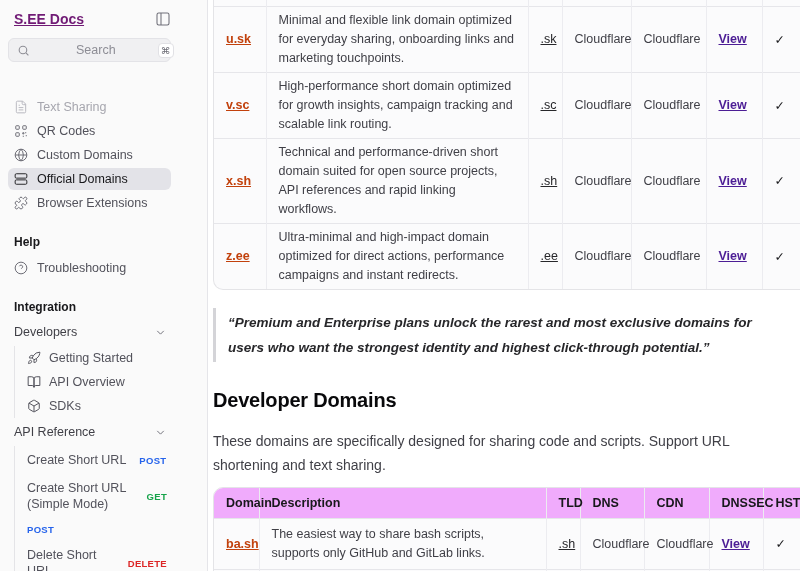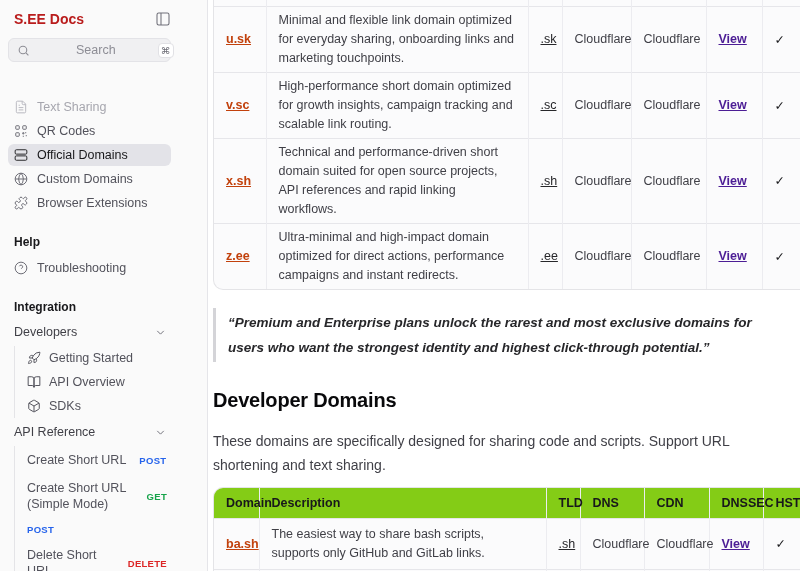--- a/index.html
+++ b/index.html
@@ -3,21 +3,21 @@
 <meta charset="utf-8">
 <style>
   * { margin:0; padding:0; box-sizing:border-box; }
   html,body { width:800px; height:571px; overflow:hidden; background:#fff;
     font-family:"Liberation Sans","DejaVu Sans",sans-serif; color:#18181b; }
   .app { display:flex; width:800px; height:571px; }
 
   
   .sidebar { width:208px; min-width:208px; background:#fafafa; border-right:1px solid #e5e5e9; height:571px; overflow:hidden; }
   .sb-head { display:flex; align-items:center; justify-content:space-between; padding:11px 36px 0 14px; }
-  .sb-title { font-size:14px; font-weight:700; color:#b91c1c; }
+  .sb-title { font-size:14px; font-weight:700; color:#701a75;text-decoration:underline; }
   .sb-toggle { color:#71717a; cursor:pointer; display:flex; }
   .searchbox { margin:11px 36px 0 8px; height:24px; background:#f0f0f2; border:1px solid #e3e3e7;
     border-radius:6px; display:flex; align-items:center; padding:0 5px 0 8px; cursor:pointer;gap:39px; }
   .searchbox .s-label { font-size:12.5px; color:#8d8d95; margin-left:7px; flex:1; }
   .kbd { background:#fff; border:1px solid #e1e1e5; border-radius:4px; font-size:9.5px; color:#6b6b74;
     min-width:16px; height:15px; display:inline-flex; align-items:center; justify-content:center; padding:0 3px; margin-left:3px; }
   .nav { margin:7px 36px 0 8px; }
   .nav-item { display:flex; align-items:center; gap:9px; padding:4px 6px; border-radius:6px;
     font-size:12.5px; color:#52525b; cursor:pointer; margin-bottom:2px; }
   .nav-item svg { flex:none; color:#6b6b74; }
@@ -44,21 +44,21 @@
   
   .main { flex:1; background:#fff; padding-left:5px; overflow:hidden; }
   .tablewrap { width:609px; background:#fbfbfc; border:1px solid #e4e4e7; overflow:hidden; }
   .tablewrap.cut-top { border-top:none; border-radius:0 0 10px 10px; margin-top:-20px; }
   .tablewrap.full { border-radius:10px; margin-top:10px; }
   table { border-collapse:collapse; table-layout:fixed; width:609px; }
   td,th { border-top:1px solid #e6e6ea; border-right:1px solid #ececf0; vertical-align:middle;
     padding:3px 12px; font-size:12.5px; }
   tr:first-child td, tr:first-child th { border-top:none; }
   td:last-child, th:last-child { border-right:none; }
-  th { background:#84cc16; text-align:left; font-weight:700; color:#18181b; padding:8px 12px; }
+  th { background:#f0abfc; text-align:left; font-weight:700; color:#18181b; padding:8px 12px; }
   tr.partial td { height:26px; padding:0; }
   td.c-desc { color:#3f3f46; line-height:19px; padding:4px 12px; }
   .full td.c-desc { padding:6px 12px; }
   a.domain-link { color:#c2410c; font-weight:600; text-decoration:underline; cursor:pointer; }
   a.tld-link { color:#27272a; font-weight:500; text-decoration:underline; cursor:pointer; }
   td.c-plain { color:#3f3f46; }
   a.view-link { color:#4c1d95; font-weight:700; text-decoration:underline; cursor:pointer; }
   td.c-check { color:#18181b; }
   blockquote.quote { margin-top:18px; border-left:3px solid #d4d4d8; padding:2px 0 2px 12px; width:578px;
     font-style:italic; font-weight:600; font-size:13.5px; line-height:25px; color:#27272a; }
@@ -109,36 +109,36 @@
             <rect x="3" y="3" width="6" height="6" rx="1"></rect>
             <rect x="15" y="3" width="6" height="6" rx="1"></rect>
             <rect x="3" y="15" width="6" height="6" rx="1"></rect>
             <path d="M15 15h2v2h-2z"></path>
             <path d="M19 15h2"></path>
             <path d="M15 21h2"></path>
             <path d="M21 19v2"></path>
           </svg>
         <span>QR Codes</span>
       </div>
+      <div class="nav-item">
+        <svg width="14" height="14" viewBox="0 0 24 24" fill="none" stroke="currentColor" stroke-width="1.7">
+            <circle cx="12" cy="12" r="10"></circle>
+            <path d="M12 2a14.5 14.5 0 0 0 0 20 14.5 14.5 0 0 0 0-20"></path>
+            <path d="M2 12h20"></path>
+          </svg>
+        <span>Custom Domains</span>
+      </div>
       <div class="nav-item selected">
         <svg width="14" height="14" viewBox="0 0 24 24" fill="none" stroke="currentColor" stroke-width="1.7">
             <rect x="2" y="3" width="20" height="7.5" rx="2"></rect>
             <rect x="2" y="13.5" width="20" height="7.5" rx="2"></rect>
             <path d="M6 6.7h.01"></path>
             <path d="M6 17.2h.01"></path>
           </svg>
         <span>Official Domains</span>
-      </div>
-      <div class="nav-item">
-        <svg width="14" height="14" viewBox="0 0 24 24" fill="none" stroke="currentColor" stroke-width="1.7">
-            <circle cx="12" cy="12" r="10"></circle>
-            <path d="M12 2a14.5 14.5 0 0 0 0 20 14.5 14.5 0 0 0 0-20"></path>
-            <path d="M2 12h20"></path>
-          </svg>
-        <span>Custom Domains</span>
       </div>
       <div class="nav-item">
         <svg width="14" height="14" viewBox="0 0 24 24" fill="none" stroke="currentColor" stroke-width="1.7">
             <path d="M19.4 7.9c0 .3.1.6.3.9l1.6 1.6a2.4 2.4 0 0 1 0 3.4l-1.6 1.6c-.5.5-1.4.2-1.8-.6a2.5 2.5 0 1 0-3.2 3.2c.8.4 1.1 1.3.6 1.8l-1.6 1.6a2.4 2.4 0 0 1-3.4 0l-1.6-1.6a1 1 0 0 0-.9-.3c-.5.1-.8.5-1 1a2.5 2.5 0 1 1-3.2-3.2c.5-.2.9-.5 1-1a1 1 0 0 0-.3-.9L2.7 13.7a2.4 2.4 0 0 1 0-3.4L4.2 8.8c.5-.5 1.4-.2 1.8.6a2.5 2.5 0 1 0 3.3-3.3c-.8-.4-1.1-1.3-.6-1.8l1.6-1.6a2.4 2.4 0 0 1 3.4 0l1.6 1.6c.2.2.6.3.9.3.5-.1.8-.5 1-1a2.5 2.5 0 1 1 3.2 3.2c-.5.2-.9.5-1 1Z"></path>
           </svg>
         <span>Browser Extensions</span>
       </div>
     </nav>
 
     <div class="sec-head">Help</div>

